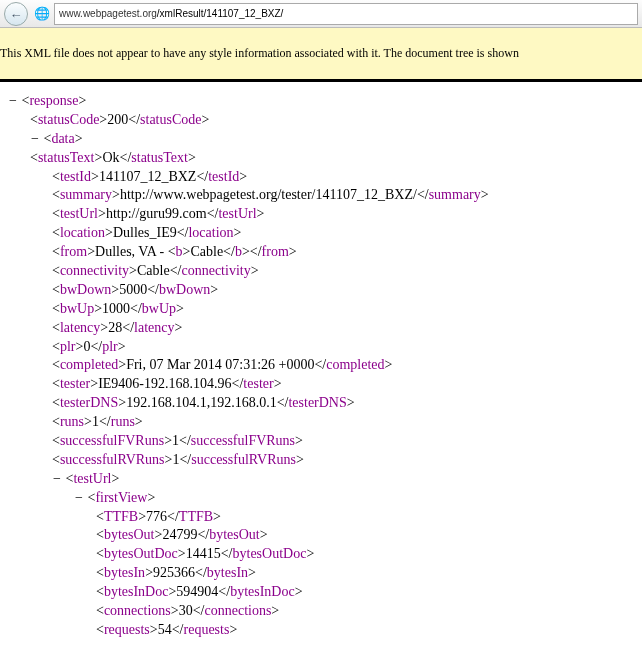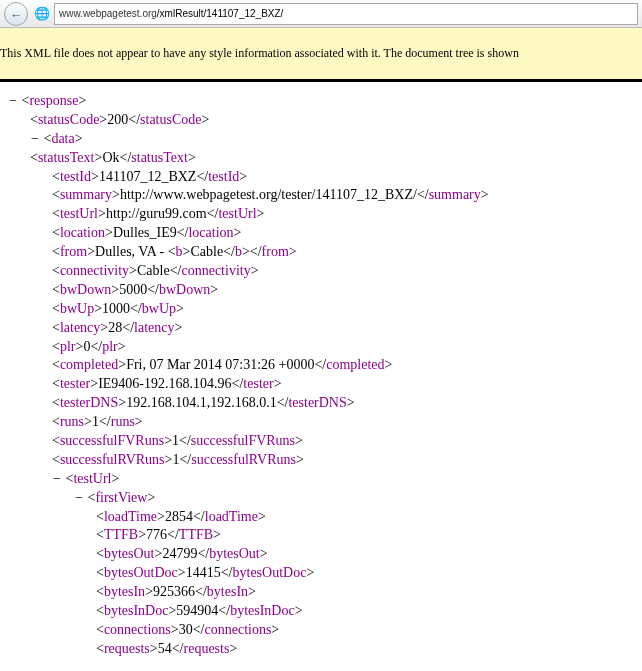--- a/index.html
+++ b/index.html
@@ -60,21 +60,20 @@
   <div class="lvl2"><span class="b">&lt;</span><span class="tag">completed</span><span class="b">&gt;</span><span class="txt">Fri, 07 Mar 2014 07:31:26 +0000</span><span class="b">&lt;/</span><span class="tag">completed</span><span class="b">&gt;</span></div>
   <div class="lvl2"><span class="b">&lt;</span><span class="tag">tester</span><span class="b">&gt;</span><span class="txt">IE9406-192.168.104.96</span><span class="b">&lt;/</span><span class="tag">tester</span><span class="b">&gt;</span></div>
   <div class="lvl2"><span class="b">&lt;</span><span class="tag">testerDNS</span><span class="b">&gt;</span><span class="txt">192.168.104.1,192.168.0.1</span><span class="b">&lt;/</span><span class="tag">testerDNS</span><span class="b">&gt;</span></div>
   <div class="lvl2"><span class="b">&lt;</span><span class="tag">runs</span><span class="b">&gt;</span><span class="txt">1</span><span class="b">&lt;/</span><span class="tag">runs</span><span class="b">&gt;</span></div>
   <div class="lvl2"><span class="b">&lt;</span><span class="tag">successfulFVRuns</span><span class="b">&gt;</span><span class="txt">1</span><span class="b">&lt;/</span><span class="tag">successfulFVRuns</span><span class="b">&gt;</span></div>
   <div class="lvl2"><span class="b">&lt;</span><span class="tag">successfulRVRuns</span><span class="b">&gt;</span><span class="txt">1</span><span class="b">&lt;/</span><span class="tag">successfulRVRuns</span><span class="b">&gt;</span></div>
 
   <div class="lvl2"><span class="dash">−</span> <span class="b">&lt;</span><span class="tag">testUrl</span><span class="b">&gt;</span></div>
   <div class="lvl3"><span class="dash">−</span> <span class="b">&lt;</span><span class="tag">firstView</span><span class="b">&gt;</span></div>
 
-  <div class="lvl4"><span class="b">&lt;</span><span class="tag">loadTime</span><span class="b">&gt;</span><span class="txt">2854</span><span class="b">&lt;/</span><span class="tag">loadTime</span><span class="b">&gt;</span></div>
   <div class="lvl4"><span class="b">&lt;</span><span class="tag">TTFB</span><span class="b">&gt;</span><span class="txt">776</span><span class="b">&lt;/</span><span class="tag">TTFB</span><span class="b">&gt;</span></div>
   <div class="lvl4"><span class="b">&lt;</span><span class="tag">bytesOut</span><span class="b">&gt;</span><span class="txt">24799</span><span class="b">&lt;/</span><span class="tag">bytesOut</span><span class="b">&gt;</span></div>
   <div class="lvl4"><span class="b">&lt;</span><span class="tag">bytesOutDoc</span><span class="b">&gt;</span><span class="txt">14415</span><span class="b">&lt;/</span><span class="tag">bytesOutDoc</span><span class="b">&gt;</span></div>
   <div class="lvl4"><span class="b">&lt;</span><span class="tag">bytesIn</span><span class="b">&gt;</span><span class="txt">925366</span><span class="b">&lt;/</span><span class="tag">bytesIn</span><span class="b">&gt;</span></div>
   <div class="lvl4"><span class="b">&lt;</span><span class="tag">bytesInDoc</span><span class="b">&gt;</span><span class="txt">594904</span><span class="b">&lt;/</span><span class="tag">bytesInDoc</span><span class="b">&gt;</span></div>
   <div class="lvl4"><span class="b">&lt;</span><span class="tag">connections</span><span class="b">&gt;</span><span class="txt">30</span><span class="b">&lt;/</span><span class="tag">connections</span><span class="b">&gt;</span></div>
   <div class="lvl4"><span class="b">&lt;</span><span class="tag">requests</span><span class="b">&gt;</span><span class="txt">54</span><span class="b">&lt;/</span><span class="tag">requests</span><span class="b">&gt;</span></div>
 </div>
 
 </body></html>

